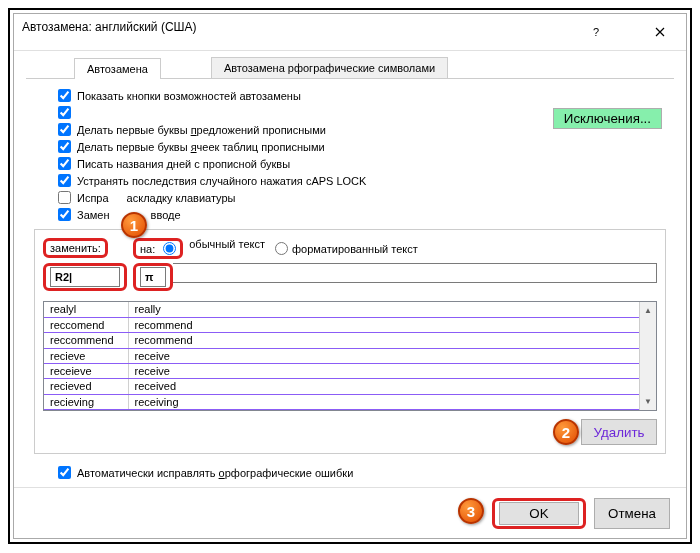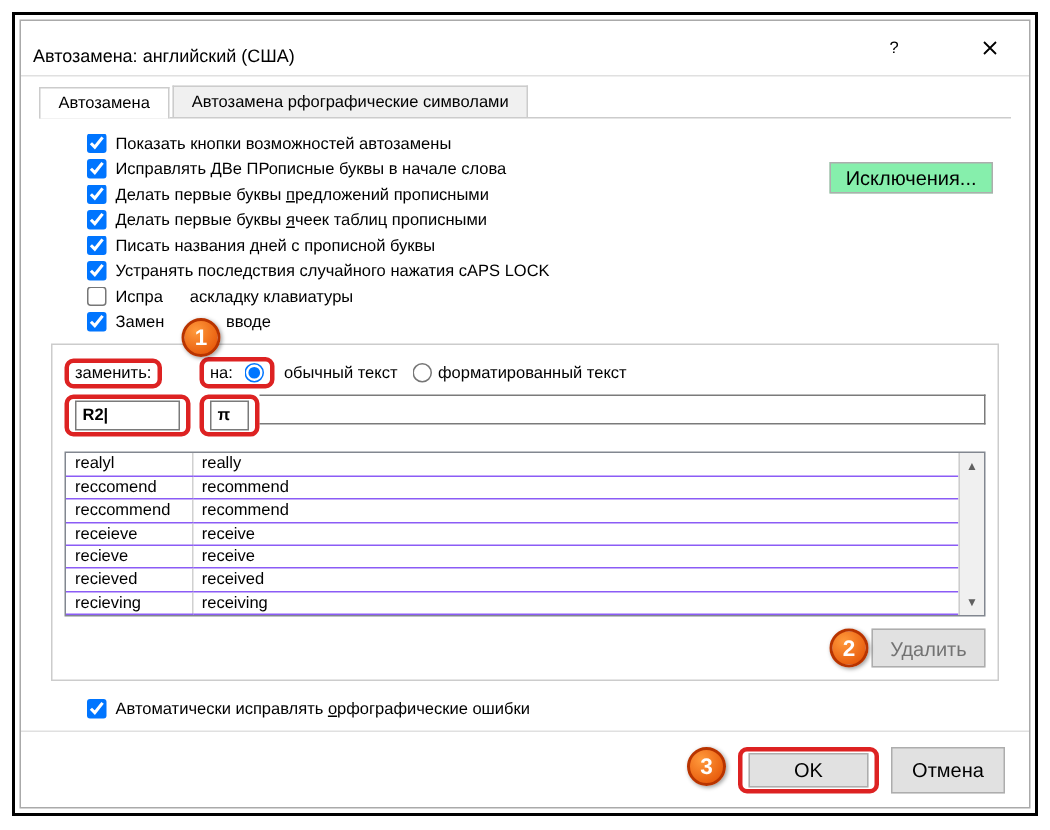--- a/index.html
+++ b/index.html
@@ -1,48 +1,48 @@
 <!DOCTYPE html>
 <html><head>
 <meta charset="utf-8">
 <style>
 * { box-sizing: border-box; margin: 0; padding: 0; }
 body { font-family: "Segoe UI", Tahoma, sans-serif; font-size: 11px; background: #fff; width: 700px; height: 553px; position: relative; }
 .outer { border: 2px solid #000; margin: 8px; height: 536px; position: relative; }
 .dialog { position: absolute; inset: 3px; background: #fff; border: 1px solid #aaa; display: flex; flex-direction: column; }
-.titlebar { display: flex; align-items: flex-end; padding: 6px 8px; border-bottom: 1px solid #e0e0e0; gap: 28px; }
+.titlebar { display: flex; align-items: flex-start; padding: 6px 8px; border-bottom: 1px solid #e0e0e0; gap: 28px; }
 .titlebar .title { flex: 1; font-size: 12px; }
 .titlebar .btn { width: 36px; height: 24px; display: flex; align-items: center; justify-content: center; cursor: pointer; }
 .tabs { display: flex; margin: 6px 12px 0 12px; border-bottom: 1px solid #ccc; }
-.tab { padding: 4px 12px; border: 1px solid #ccc; border-bottom: none; margin-right: 2px; background: #f0f0f0; cursor: pointer; }
+.tab { padding: 4px 12px; border: 1px solid #ccc; border-bottom: none; margin-right: 2px; background: #f0f0f0; cursor: pointer; margin-left: 48px; }
 .tab.active { background: #fff; position: relative; top: 1px; }
 .panel { padding: 8px 20px; flex: 1; display: flex; flex-direction: column; }
 .checkrow { display: flex; align-items: center; gap: 6px; padding: 2px 24px; }
 .checkrow input { width: 13px; height: 13px; }
 .exc-row { display: flex; }
 .exc-btn { padding: 2px 10px; border: 1px solid #adadad; background: #86efac; margin-right: 4px; cursor: pointer; }
 .replace-group { border: 1px solid #ccc; margin: 6px 0 0 0; padding: 8px; }
-.labels-row { display: flex; align-items: center; gap: 6px; margin-bottom: 4px; position: relative; }
+.labels-row { display: flex; gap: 6px; margin-bottom: 4px; position: relative; }
 .inputs-row { display: flex; gap: 6px; }
 .field-replace { width: 84px; }
 .field-with { flex: 1; }
 .field-replace input, .field-with input { width: 100%; padding: 2px 4px; border: 1px solid #7a7a7a; font-size: 11px; height: 20px; font-weight: bold; }
 .radio { display: inline-flex; align-items: center; gap: 4px; margin-left: 4px; }
 .radio input { width: 13px; height: 13px; }
 .table-wrap { border: 1px solid #828790; margin-top: 10px; height: 110px; overflow: hidden; display: flex; }
 .table-wrap table { flex: 1; border-collapse: collapse; width: 100%; }
 .table-wrap td { border-bottom: 1px solid #8b5cf6; padding: 1px 6px; font-size: 11px; height: 15px; }
 .table-wrap td:first-child { width: 84px; border-right: 1px solid #d0d0d0; }
 .scrollbar { width: 17px; background: #f0f0f0; border-left: 1px solid #cdcdcd; display: flex; flex-direction: column; }
 .scrollbar .arrow { height: 17px; display: flex; align-items: center; justify-content: center; font-size: 8px; color: #606060; }
 .scrollbar .track { flex: 1; }
 .btnrow { display: flex; justify-content: flex-end; gap: 8px; margin-top: 8px; }
 .winbtn { min-width: 76px; padding: 3px 10px; border: 1px solid #adadad; background: #e1e1e1; cursor: pointer; text-align: center; }
 .winbtn.primary { border: 1px solid #0078d7; background: #cde6f7; }
-.winbtn.disabled { color: #737373; }
+.winbtn.disabled { color: #6d28d9; }
 .autocheck { margin-top: 12px; padding-left: 24px; display: flex; align-items: center; gap: 6px; }
 .footer { display: flex; justify-content: flex-end; gap: 8px; padding: 10px 16px; border-top: 1px solid #e0e0e0; }
 .hl-red { border: 3px solid #d22; border-radius: 6px; padding: 1px 4px; display: inline-block; position: relative; }
 .badge { position: absolute; width: 26px; height: 26px; border-radius: 50%; background: radial-gradient(circle at 35% 30%, #ff9a3c, #e24b00); border: 2px solid #b83400; color: #fff; font-weight: bold; font-size: 15px; display: flex; align-items: center; justify-content: center; box-shadow: 1px 1px 3px rgba(0,0,0,.4); z-index: 10; }
 .under { text-decoration: underline; }
 </style>
 </head>
 <body>
 
 <div class="outer">
@@ -66,21 +66,20 @@
   <div class="panel">
     <div class="checkrow">
           <input type="checkbox" checked="" style="">
           <span>Показать кнопки возможностей автозамены</span>
         </div>
 
     <div class="exc-row">
       <div style="flex:1">
         <div class="checkrow">
               <input type="checkbox" checked="" style="">
-              <span>Исправлять ДВе ПРописные буквы в начале слова</span>
             </div>
         <div class="checkrow">
               <input type="checkbox" checked="" style="">
               <span>Делать первые буквы <span class="under">п</span>редложений прописными</span>
             </div>
         <div class="checkrow">
               <input type="checkbox" checked="" style="">
               <span>Делать первые буквы <span class="under">я</span>чеек таблиц прописными</span>
             </div>
         <div class="checkrow">
@@ -138,25 +137,25 @@
                 </tr>
                 <tr>
                   <td>reccomend</td>
                   <td>recommend</td>
                 </tr>
                 <tr>
                   <td>reccommend</td>
                   <td>recommend</td>
                 </tr>
                 <tr>
-                  <td>receieve</td>
+                  <td>recieve</td>
                   <td>receive</td>
                 </tr>
                 <tr>
-                  <td>recieve</td>
+                  <td>receieve</td>
                   <td>receive</td>
                 </tr>
                 <tr>
                   <td>recieved</td>
                   <td>received</td>
                 </tr>
                 <tr>
                   <td>recieving</td>
                   <td>receiving</td>
                 </tr>

